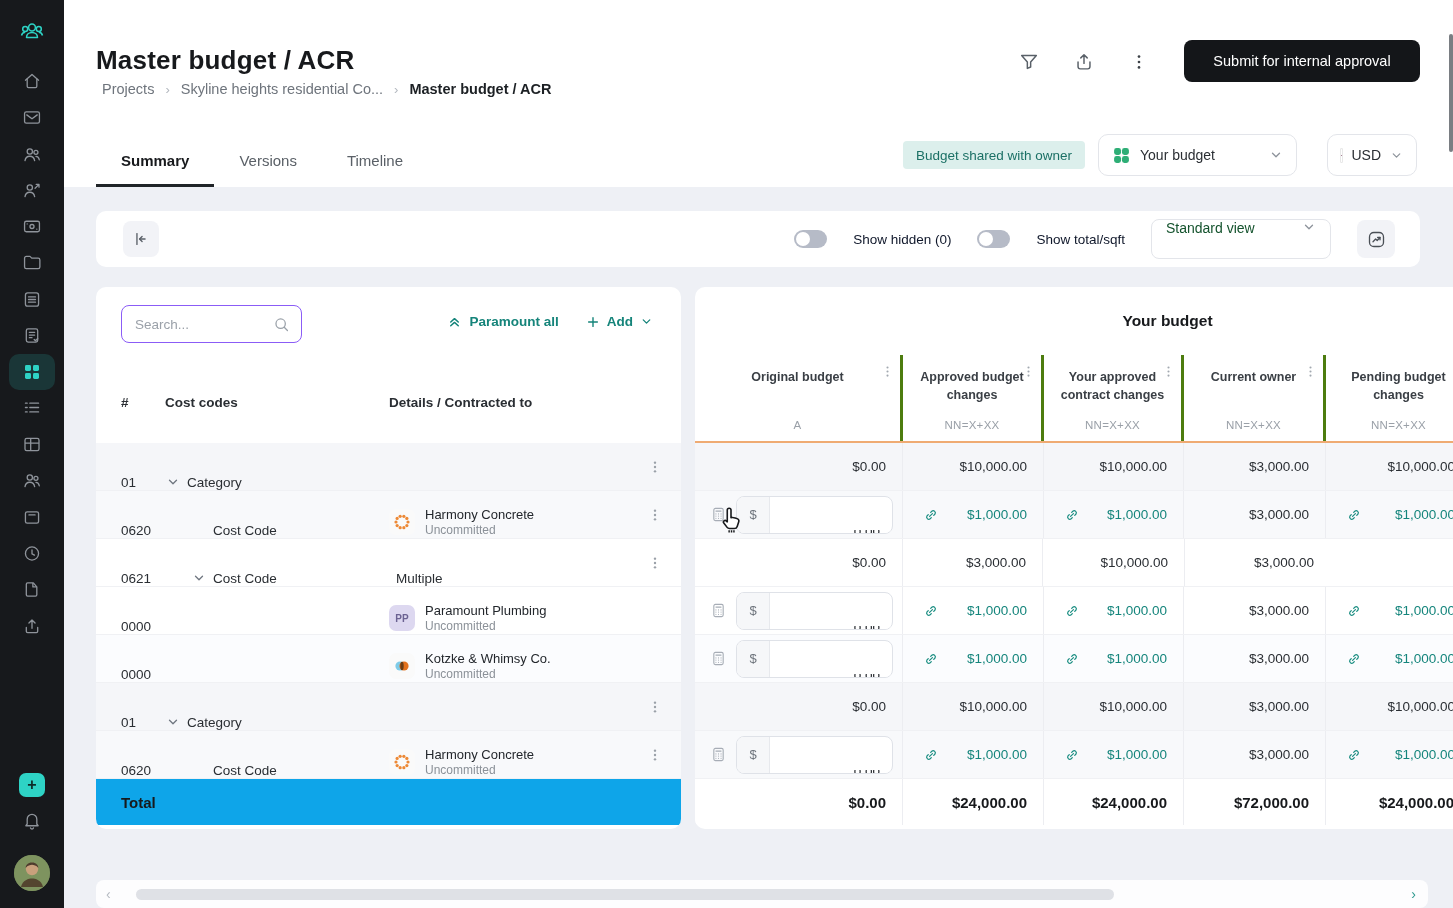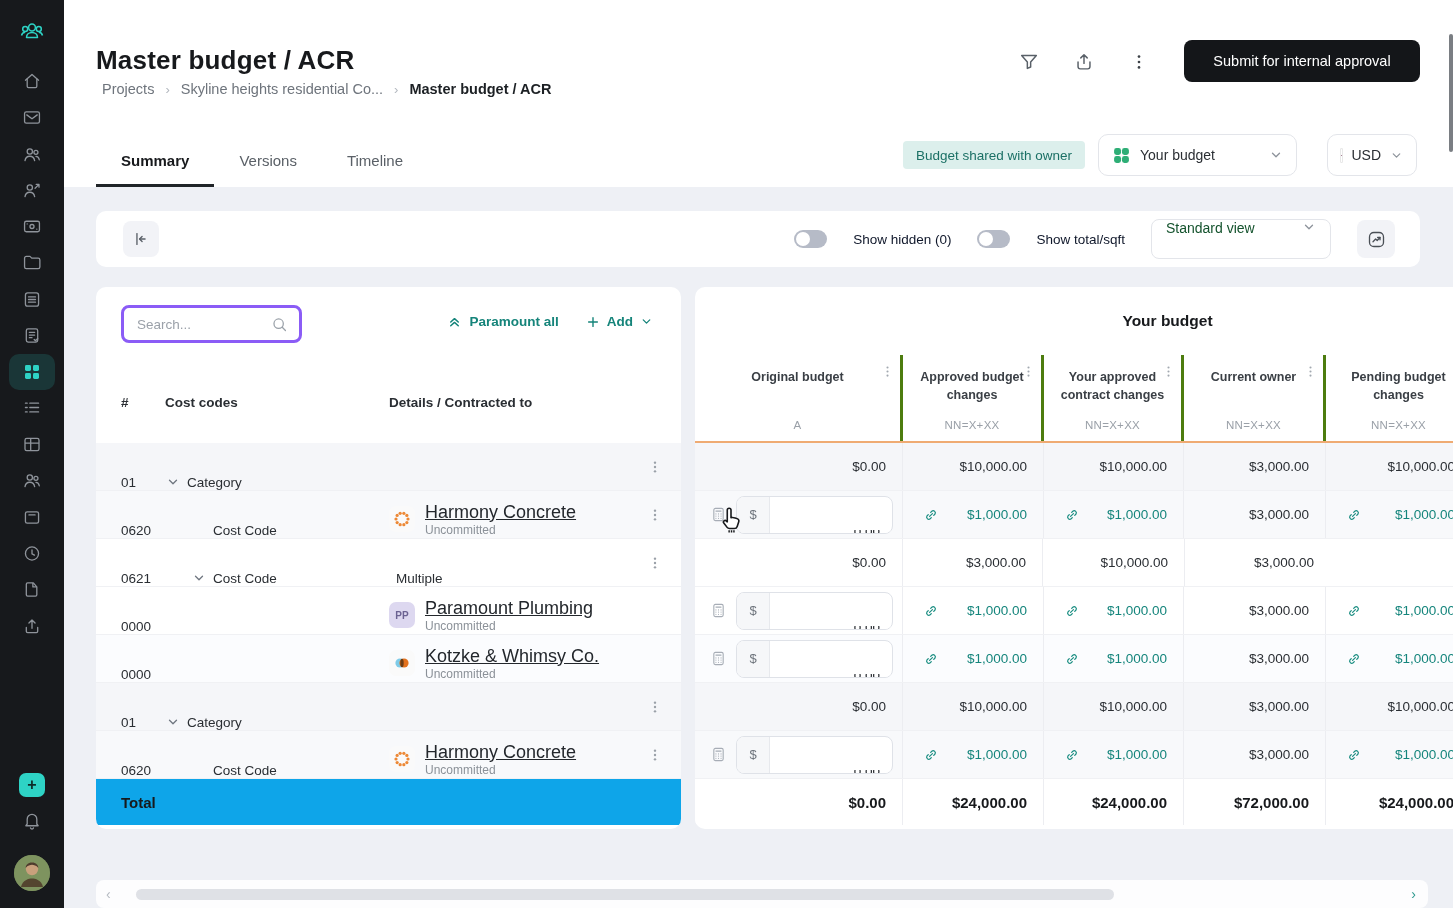--- a/index.html
+++ b/index.html
@@ -48,40 +48,40 @@
   .toggle-group{display:flex;align-items:center;gap:26px;font-size:13.5px;color:#0f172a;}
   .toggle{width:33px;height:18px;border-radius:9px;background:#b6bbc7;position:relative;cursor:pointer;}
   .toggle .knob{position:absolute;left:2px;top:2px;width:14px;height:14px;border-radius:50%;background:#fff;}
   .view-select{width:180px;height:40px;border:1px solid #e3e5ea;border-radius:8px;display:flex;align-items:flex-start;
     padding:0 14px;font-size:14px;color:#14532d;cursor:pointer;}
   .chart-btn{width:38px;height:38px;background:#f2f3f7;border-radius:8px;display:flex;align-items:center;justify-content:center;cursor:pointer;}
 
   
   .left-card{position:absolute;left:32px;top:100px;width:585px;height:542px;background:#fff;border-radius:10px;overflow:hidden;}
   .panel-head{height:74px;position:relative;}
-  .search-box{position:absolute;left:25px;top:18px;width:181px;height:38px;border:3px solid #8b5cf6;border-radius:8px;
+  .search-box{position:absolute;left:25px;top:18px;width:181px;height:38px;border:1px solid #8b5cf6;border-radius:8px;
     display:flex;align-items:center;padding:0 11px;gap:8px;}
   .search-box input{border:none;outline:none;flex:1;font-size:13.5px;font-family:inherit;color:#2a2e33;min-width:0;}
   .search-box input::placeholder{color:#9ba1a9;}
   .head-links{position:absolute;right:28px;top:27px;display:flex;align-items:center;gap:27px;}
   .tlink{display:flex;align-items:center;gap:7px;color:#15847a;font-size:13.5px;font-weight:600;cursor:pointer;}
   .lcols{height:82px;display:flex;align-items:center;padding-left:25px;font-size:13.5px;font-weight:700;color:#2a2e33;}
   .lc1{width:44px;} .lc2{width:219px;} .lc3{padding-left:5px;}
   .lrow{height:48px;display:flex;align-items:flex-end;padding-left:25px;border-bottom:1px solid #f0f1f4;position:relative;}
   .bg-cat{background:#f5f6f9;} .bg-lite{background:#f8f9fb;} .bg-white{background:#fff;} .bg-faint{background:#fbfcfe;}
   .lnum{width:44px;font-size:13.5px;color:#2a2e33;}
   .lkind{width:219px;display:flex;align-items:center;gap:6px;font-size:13.5px;color:#2a2e33;}
   .lkind.indent{padding-left:26px;width:219px;}
   .chev{width:16px;height:16px;display:flex;align-items:center;justify-content:center;cursor:pointer;}
   .chev.empty{cursor:default;}
   .ldetail{flex:1;display:flex;align-items:center;padding-left:5px;gap:10px;min-width:0;}
   .dtext{font-size:13.5px;color:#2a2e33;padding-left:7px;}
   .logo{width:26px;height:26px;border-radius:7px;display:flex;align-items:center;justify-content:center;flex:0 0 auto;}
   .logo-pp{background:#ddd8f0;color:#6b6292;font-size:10px;font-weight:700;}
-  .vname{font-size:18px;color:#23272c;line-height:1.25;text-decoration:underline;}
+  .vname{font-size:13px;color:#23272c;line-height:1.25;}
   .vstatus{font-size:12px;color:#8b9198;line-height:1.25;}
   .kebab{position:absolute;right:18px;top:50%;transform:translateY(-50%);cursor:pointer;display:flex;}
   .ltotal{height:46px;display:flex;align-items:center;padding-left:25px;font-size:15px;font-weight:700;color:#17191c;background:#0ea5e9;}
 
   
   .right-card{position:absolute;left:631px;top:100px;width:945px;height:542px;background:#fff;border-radius:10px 0 0 10px;overflow:hidden;}
   .yb-title{height:68px;display:flex;align-items:center;justify-content:center;font-size:15.5px;font-weight:600;color:#17191c;}
   .rhead{display:flex;width:781px;height:88px;border-bottom:2px solid #efab73;}
   .rhcell{position:relative;border-right:3px solid #4d7c0f;display:flex;flex-direction:column;align-items:center;padding-top:13px;}
   .rh-label{font-size:12.5px;font-weight:700;color:#3a3f45;text-align:center;line-height:1.45;max-width:118px;}

